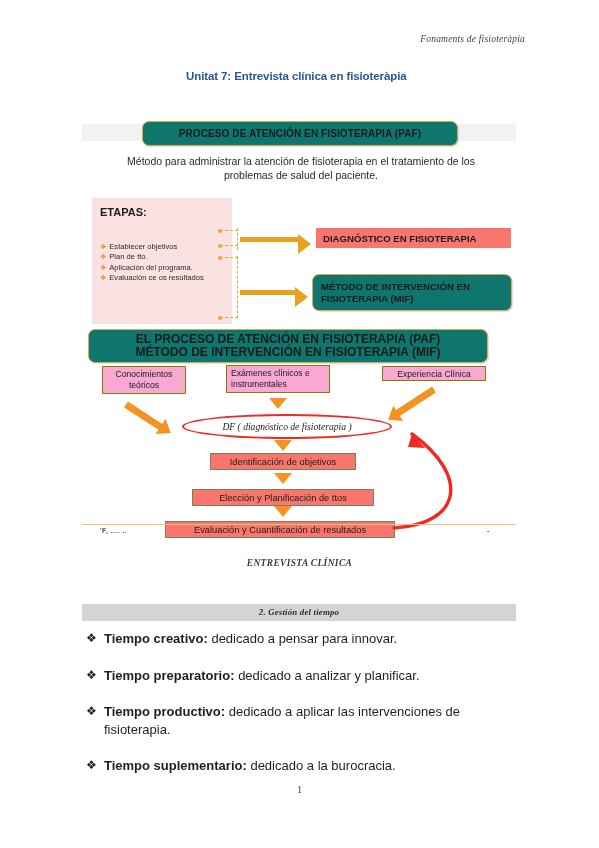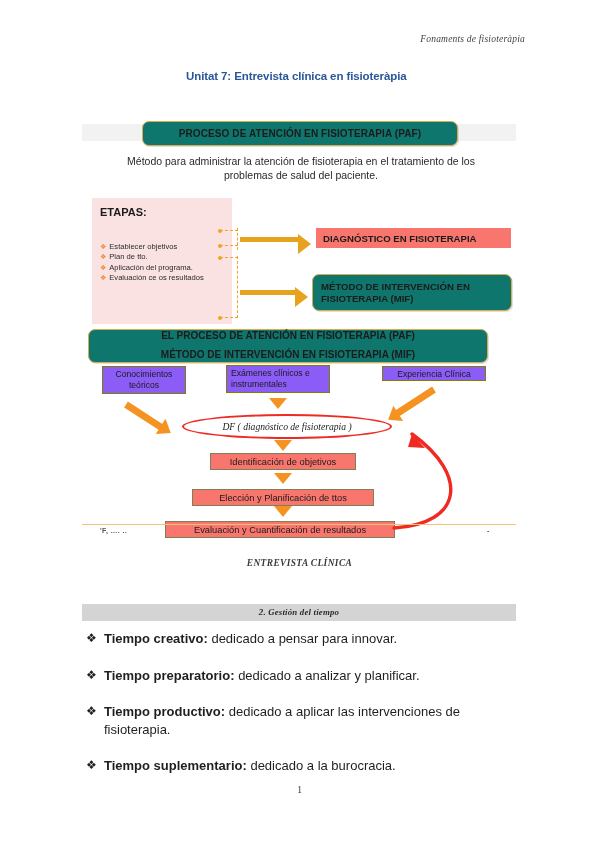--- a/index.html
+++ b/index.html
@@ -191,31 +191,31 @@
   #mif-box {
     left: 230px; top: 158px; width: 200px; height: 37px;
     padding: 0 8px;
     font-size: 9.6px;
     line-height: 12px;
   }
 
   #paf-mif-box {
     left: 6px; top: 213px; width: 400px; height: 34px;
     flex-direction: column;
-    justify-content: space-between;
+    justify-content: center;
     align-items: center;
     text-align: center;
-    font-size: 10px;
+    font-size: 12px;
     line-height: 12.6px;
   }
 
   
   .yellow-box {
     position: absolute;
-    background: #8b5cf6;
+    background: #f9a8d4;
     border: 1px solid #7f7f00;
     color: #1b1b1b;
     font-size: 8.6px;
     line-height: 11px;
     text-align: center;
     box-sizing: border-box;
     padding: 2px 3px;
   }
   #know-box { left: 20px; top: 250px; width: 84px; height: 28px; }
   #exams-box { left: 144px; top: 249px; width: 104px; height: 28px; text-align: left; padding-left: 4px; }

